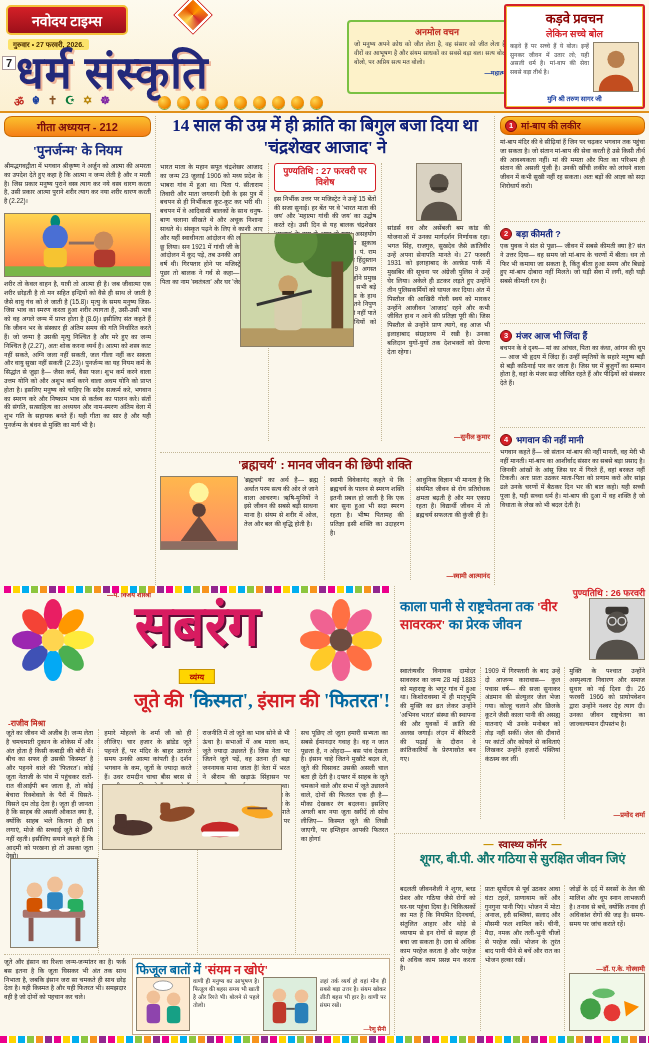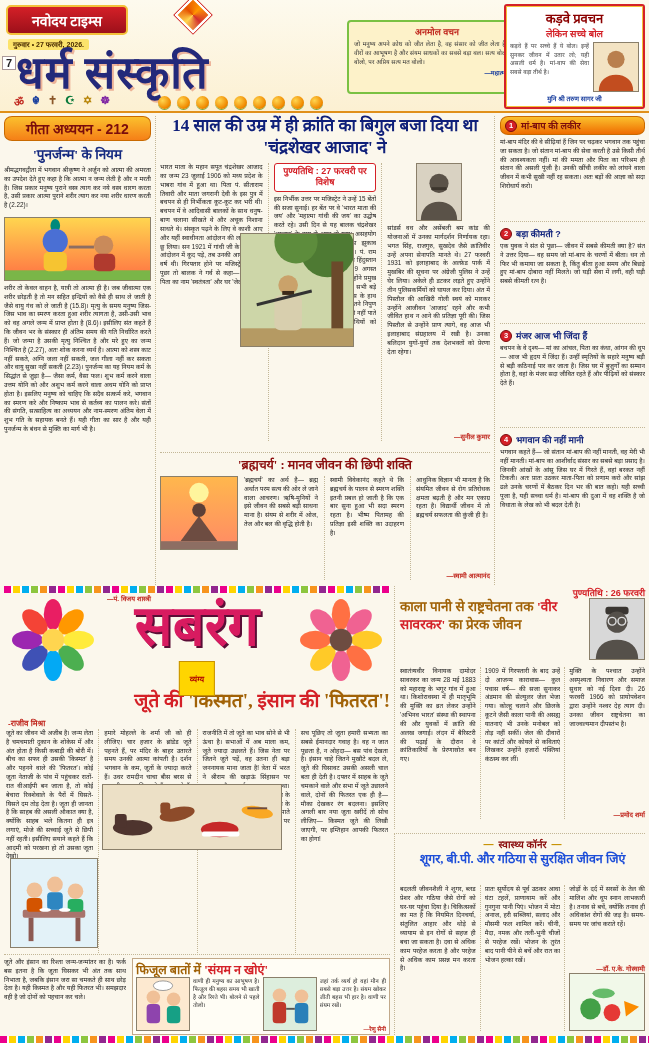--- a/index.html
+++ b/index.html
@@ -23,21 +23,21 @@
   .anmol-a{font-size:6.4px;color:#1a3f9e;font-weight:bold;text-align:right;margin-top:1px}
   .prav{position:absolute;left:504px;top:4px;width:141px;height:105px;background:#fff;border:2px solid #d42027;border-radius:3px;padding:3px 4px;box-shadow:inset 0 0 0 1px #f3c13a}
   .prav-t{color:#8b0000;font-weight:bold;font-size:13px;text-align:center;font-family:"Liberation Serif",serif}
   .prav-s{color:#d42027;font-weight:bold;font-size:9.5px;text-align:center}
   .prav-row{display:flex;gap:4px;margin-top:2px}
   .prav-i{flex:1;font-size:6px;line-height:1.45;color:#444;text-align:justify}
   .prav-p{width:46px;height:50px;border:1px solid #8a7f6a;flex:0 0 auto}
   .prav-c{color:#1a3f9e;font-weight:bold;font-size:6.6px;text-align:center;margin-top:2px}
   
   .geeta{position:absolute;left:4px;top:116px;width:152px;height:469px;border-right:1px dotted #c3b797;padding-right:4px}
-  .kicker{background:linear-gradient(#fbc02d,#f57f17);color:#7a0c0c;font-weight:bold;font-size:14px;text-align:center;border-radius:8px/7px;padding:2px 0;border:1px solid #c96a00}
+  .kicker{background:linear-gradient(#fbc02d,#f57f17);color:#7a0c0c;font-weight:bold;font-size:11px;text-align:center;border-radius:8px/7px;padding:2px 0;border:1px solid #c96a00}
   .gee-h{font-size:13.5px;color:#152a80;text-align:center;margin:4px 0 3px;font-family:"Liberation Serif",serif;font-weight:bold}
   .gee-b1{height:48px}
   .krishna{width:100%;height:64px;border:1px solid #8a7f6a;margin:3px 0}
   .gee-b2{height:308px}
   
   .azad{position:absolute;left:160px;top:115px;width:330px;height:333px}
   .azad-h{font-size:17px;line-height:1.3;color:#10207a;text-align:center;font-weight:bold;font-family:"Liberation Serif",serif;margin-bottom:4px}
   .cols{display:flex}
   .cols>.c{flex:1;min-width:0}
   .cols>.c+.c{border-left:1px dotted #c3b797;margin-left:5px;padding-left:5px}
@@ -62,23 +62,23 @@
   .story-h{display:flex;align-items:center;gap:4px;margin:5px 0 2px}
   .story-h .t{color:#14267d;font-weight:bold;font-size:9px}
   .story-b{border-bottom:1px dotted #c3b797;padding-bottom:4px}
   
   .sabrang{position:absolute;left:4px;top:586px;width:386px;height:495px}
   .beads{height:7px;background:repeating-linear-gradient(90deg,#ec008c 0 7px,#fff 7px 9px,#ffd400 9px 16px,#fff 16px 18px,#00aeef 18px 25px,#fff 25px 27px,#8dc63f 27px 34px,#fff 34px 36px,#f7941d 36px 43px,#fff 43px 45px,#92278f 45px 52px,#fff 52px 54px)}
   .sb-head{position:relative;height:96px}
   .flower{position:absolute;top:6px;width:82px;height:82px}
   .flower.l{left:8px}.flower.r{right:8px}
   .sb-title{position:absolute;left:50%;transform:translateX(-50%);top:0;font-size:56px;font-weight:bold;color:#d81b60;text-shadow:2px 2px 0 #5a0d36;font-family:"Liberation Serif",serif;line-height:1.2}
-  .sb-ribbon{position:absolute;left:50%;transform:translateX(-50%);top:68px;background:#ffd500;border:1px solid #c79100;color:#b00000;font-weight:bold;font-size:8px;padding:11px 10px}
+  .sb-ribbon{position:absolute;left:50%;transform:translateX(-50%);top:76px;background:#ffd500;border:1px solid #c79100;color:#b00000;font-weight:bold;font-size:8px;padding:1px 10px}
   .sb-headline{text-align:right;font-size:19px;font-weight:bold;font-family:"Liberation Serif",serif;height:26px;line-height:1.3}
-  .hp-r{color:#d42027}.hp-b{color:#a16207}
+  .hp-r{color:#d42027}.hp-b{color:#0369a1}
   .sb-by{font-size:8px;height:12px;padding-left:4px}
   .sb-cols{display:flex;height:224px;padding:0 2px}
   .sb-cols>.c{flex:1;min-width:0;overflow:hidden}
   .sb-cols>.c+.c{border-left:1px dotted #c3b797;margin-left:5px;padding-left:5px}
   .shoes{position:absolute;left:98px;top:198px;width:180px;height:66px;border:1px solid #8a7f6a;background:#ece0c6}
   .cartoon{position:absolute;left:6px;top:272px;width:88px;height:90px;border:1px solid #8a7f6a;background:#e3f2f8}
   .sb-bottom{position:absolute;left:0;top:368px;width:386px;height:81px;display:flex;gap:6px;border-top:1px dotted #c3b797;padding-top:3px}
   .sb-c5{width:122px;flex:0 0 auto;overflow:hidden}
   .fizool{flex:1;border:1px solid #c2a98a;background:#fffdf5;padding:2px 3px}
   .fz-h{text-align:left;font-size:12.5px;font-weight:bold;font-family:"Liberation Serif",serif;height:16px}
@@ -94,21 +94,21 @@
   .sv-h{flex:1;font-size:13.5px;line-height:1.35;font-weight:bold;font-family:"Liberation Serif",serif}
   .sv-photo{width:56px;height:62px;border:1px solid #8a7f6a;flex:0 0 auto}
   .sv-cols{display:flex;height:152px;margin-top:3px}
   .sv-cols>.c{flex:1;min-width:0;display:flex;flex-direction:column}
   .sv-cols>.c .txt{flex:1;overflow:hidden}
   .sv-cols>.c+.c{border-left:1px dotted #c3b797;margin-left:4px;padding-left:4px}
   
   .health{position:absolute;left:394px;top:833px;width:251px;height:202px;border-left:1px dotted #c3b797;border-top:1px dotted #c3b797;padding:3px 0 0 5px}
   .hl-kick{color:#8b0e0e;font-weight:bold;font-size:10px;text-align:center;height:14px}
   .hl-kick:before,.hl-kick:after{content:"—";color:#c79100;margin:0 5px}
-  .hl-h{color:#1d4ed8;font-weight:bold;font-size:12.5px;line-height:1.3;text-align:center;font-family:"Liberation Serif",serif;height:34px}
+  .hl-h{color:#0f766e;font-weight:bold;font-size:12.5px;line-height:1.3;text-align:center;font-family:"Liberation Serif",serif;height:34px}
   .hl-cols{display:flex;height:146px}
   .hl-cols>.c{flex:1;min-width:0;display:flex;flex-direction:column}
   .hl-cols>.c .txt{flex:1;overflow:hidden}
   .hl-cols>.c+.c{border-left:1px dotted #c3b797;margin-left:4px;padding-left:4px}
   .hl-photo{width:100%;height:58px;border:1px solid #8a7f6a}
   .beads-bottom{position:absolute;left:0;top:1036px;width:649px;height:7px;background:repeating-linear-gradient(90deg,#ec008c 0 7px,#fff 7px 9px,#ffd400 9px 16px,#fff 16px 18px,#00aeef 18px 25px,#fff 25px 27px,#8dc63f 27px 34px,#fff 34px 36px,#f7941d 36px 43px,#fff 43px 45px,#92278f 45px 52px,#fff 52px 54px)}
 </style>
 </head>
 <body>
 

